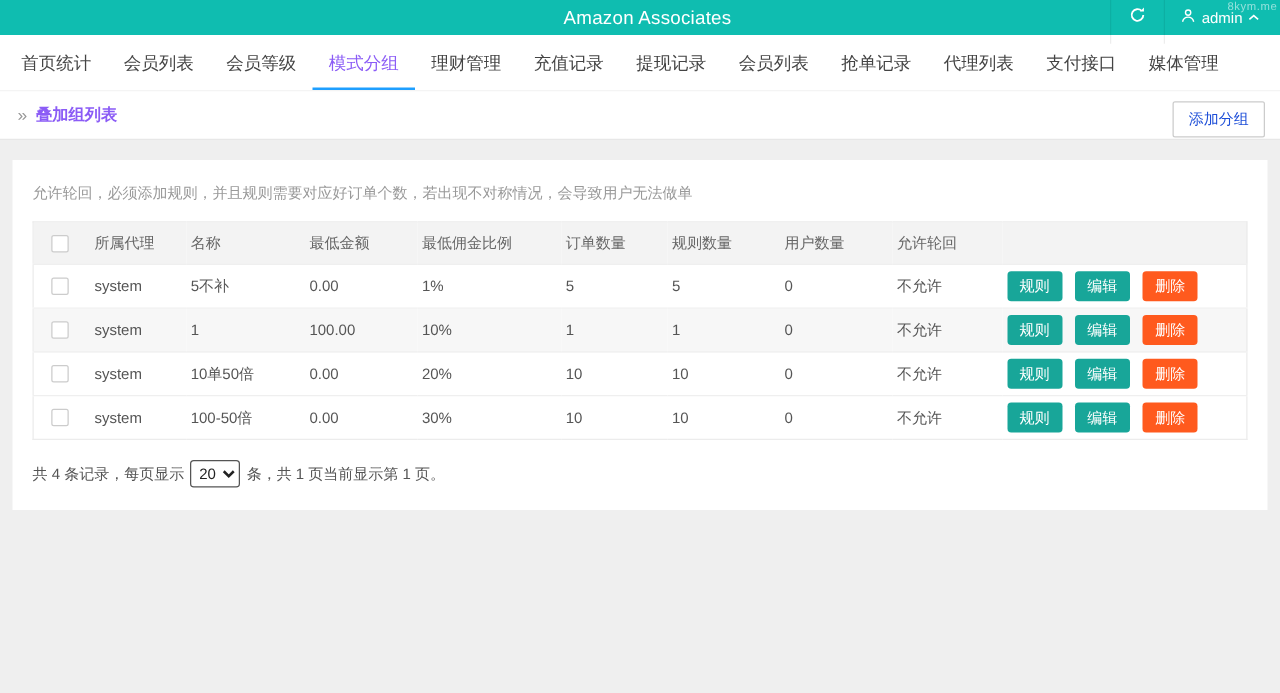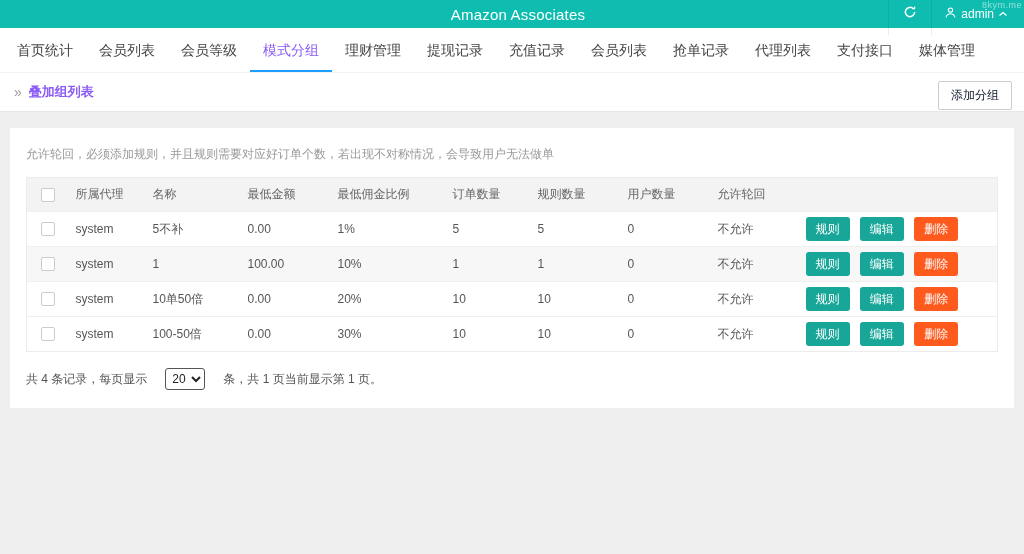--- a/index.html
+++ b/index.html
@@ -42,21 +42,21 @@
   
   .crumb-bar {
     background:#fff; height:40px; display:flex; align-items:center;
     padding:0 14px; border-top:1px solid #f4f4f4; border-bottom:1px solid #e7e7e7;
     position:relative;
   }
   .crumb-arrows { color:#999; font-size:14px; margin-right:7px; }
   .crumb-label { font-size:13px; color:#8b5cf6; font-weight:700; }
   .add-btn {
     position:absolute; right:12px; top:8px; background:#fff;
-    border:1px solid #ccc; border-radius:2px; color:#0f172a;
+    border:1px solid #ccc; border-radius:2px; color:#1d4ed8;
     font-size:12px; padding:5px 12px; cursor:pointer;
     font-family:inherit;
   }
   
   .card {
     margin:16px 10px 0; background:#fff; padding:14px 16px 18px;
   }
   .tip { font-size:12px; color:#999; margin:4px 0 14px; }
   table.grid { width:100%; border-collapse:collapse; border:1px solid #ececec; }
   table.grid thead th {
@@ -75,21 +75,21 @@
     vertical-align:middle;
   }
   .btn {
     display:inline-block; border:none; border-radius:3px; color:#fff;
     font-size:12px; padding:6px 10px; margin-right:7px; cursor:pointer;
     font-family:inherit; line-height:1;
   }
   .btn-teal { background:#18a699; }
   .btn-orange { background:#ff5a1e; }
   
-  .pager { margin-top:16px; font-size:12px; color:#555; display:flex; align-items:center; gap:18px; }
+  .pager { margin-top:16px; font-size:12px; color:#555; display:flex; align-items:center; gap:5px; }
   select.page-size {
     font-size:12px; color:#222; border:1px solid #555; border-radius:3px;
     height:22px; padding:0 2px; background:#fff; font-family:inherit;
   }
 </style>
 </head>
 <body>
 
 <div class="topbar">
   <div class="topbar-title">Amazon Associates</div>
@@ -119,22 +119,22 @@
     </div>
   </div>
 </div>
 
 <div class="nav">
   <span class="nav-item">首页统计</span>
   <span class="nav-item">会员列表</span>
   <span class="nav-item">会员等级</span>
   <span class="nav-item active">模式分组</span>
   <span class="nav-item">理财管理</span>
+  <span class="nav-item">充值记录</span>
   <span class="nav-item">提现记录</span>
-  <span class="nav-item">充值记录</span>
   <span class="nav-item">会员列表</span>
   <span class="nav-item">抢单记录</span>
   <span class="nav-item">代理列表</span>
   <span class="nav-item">支付接口</span>
   <span class="nav-item">媒体管理</span>
 
 </div>
 
 <div class="crumb-bar">
   <span class="crumb-arrows">»</span>

